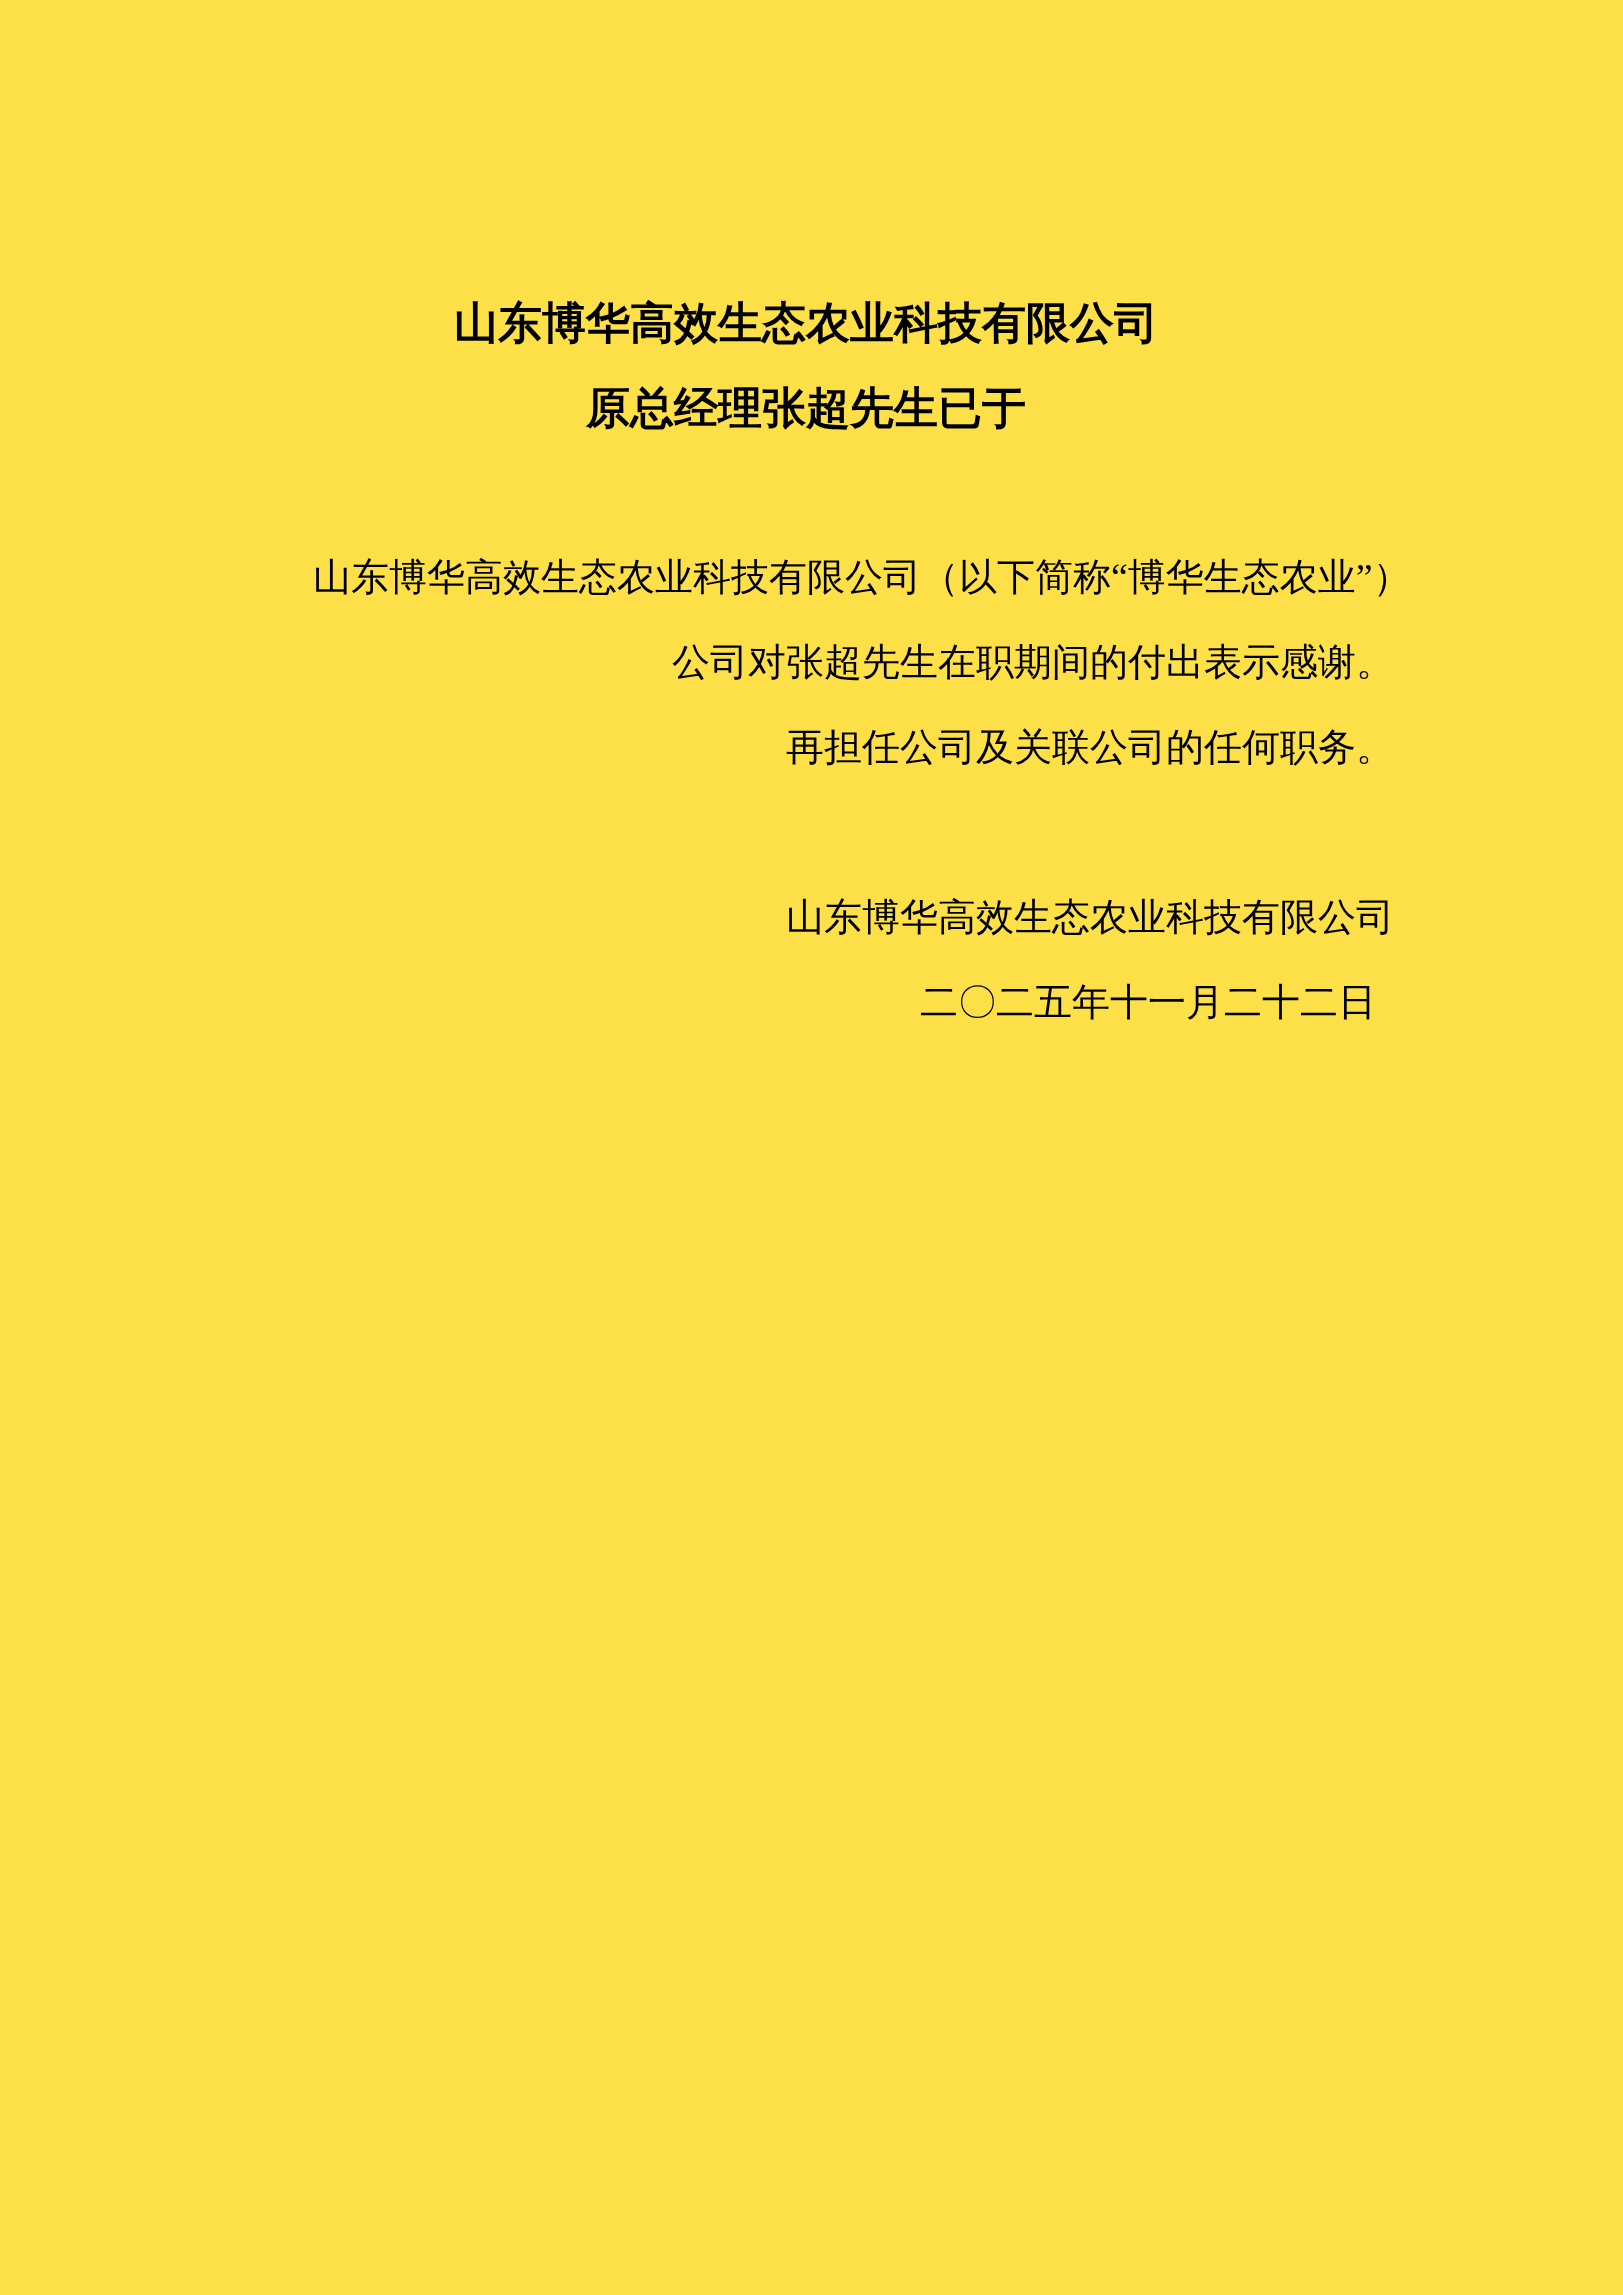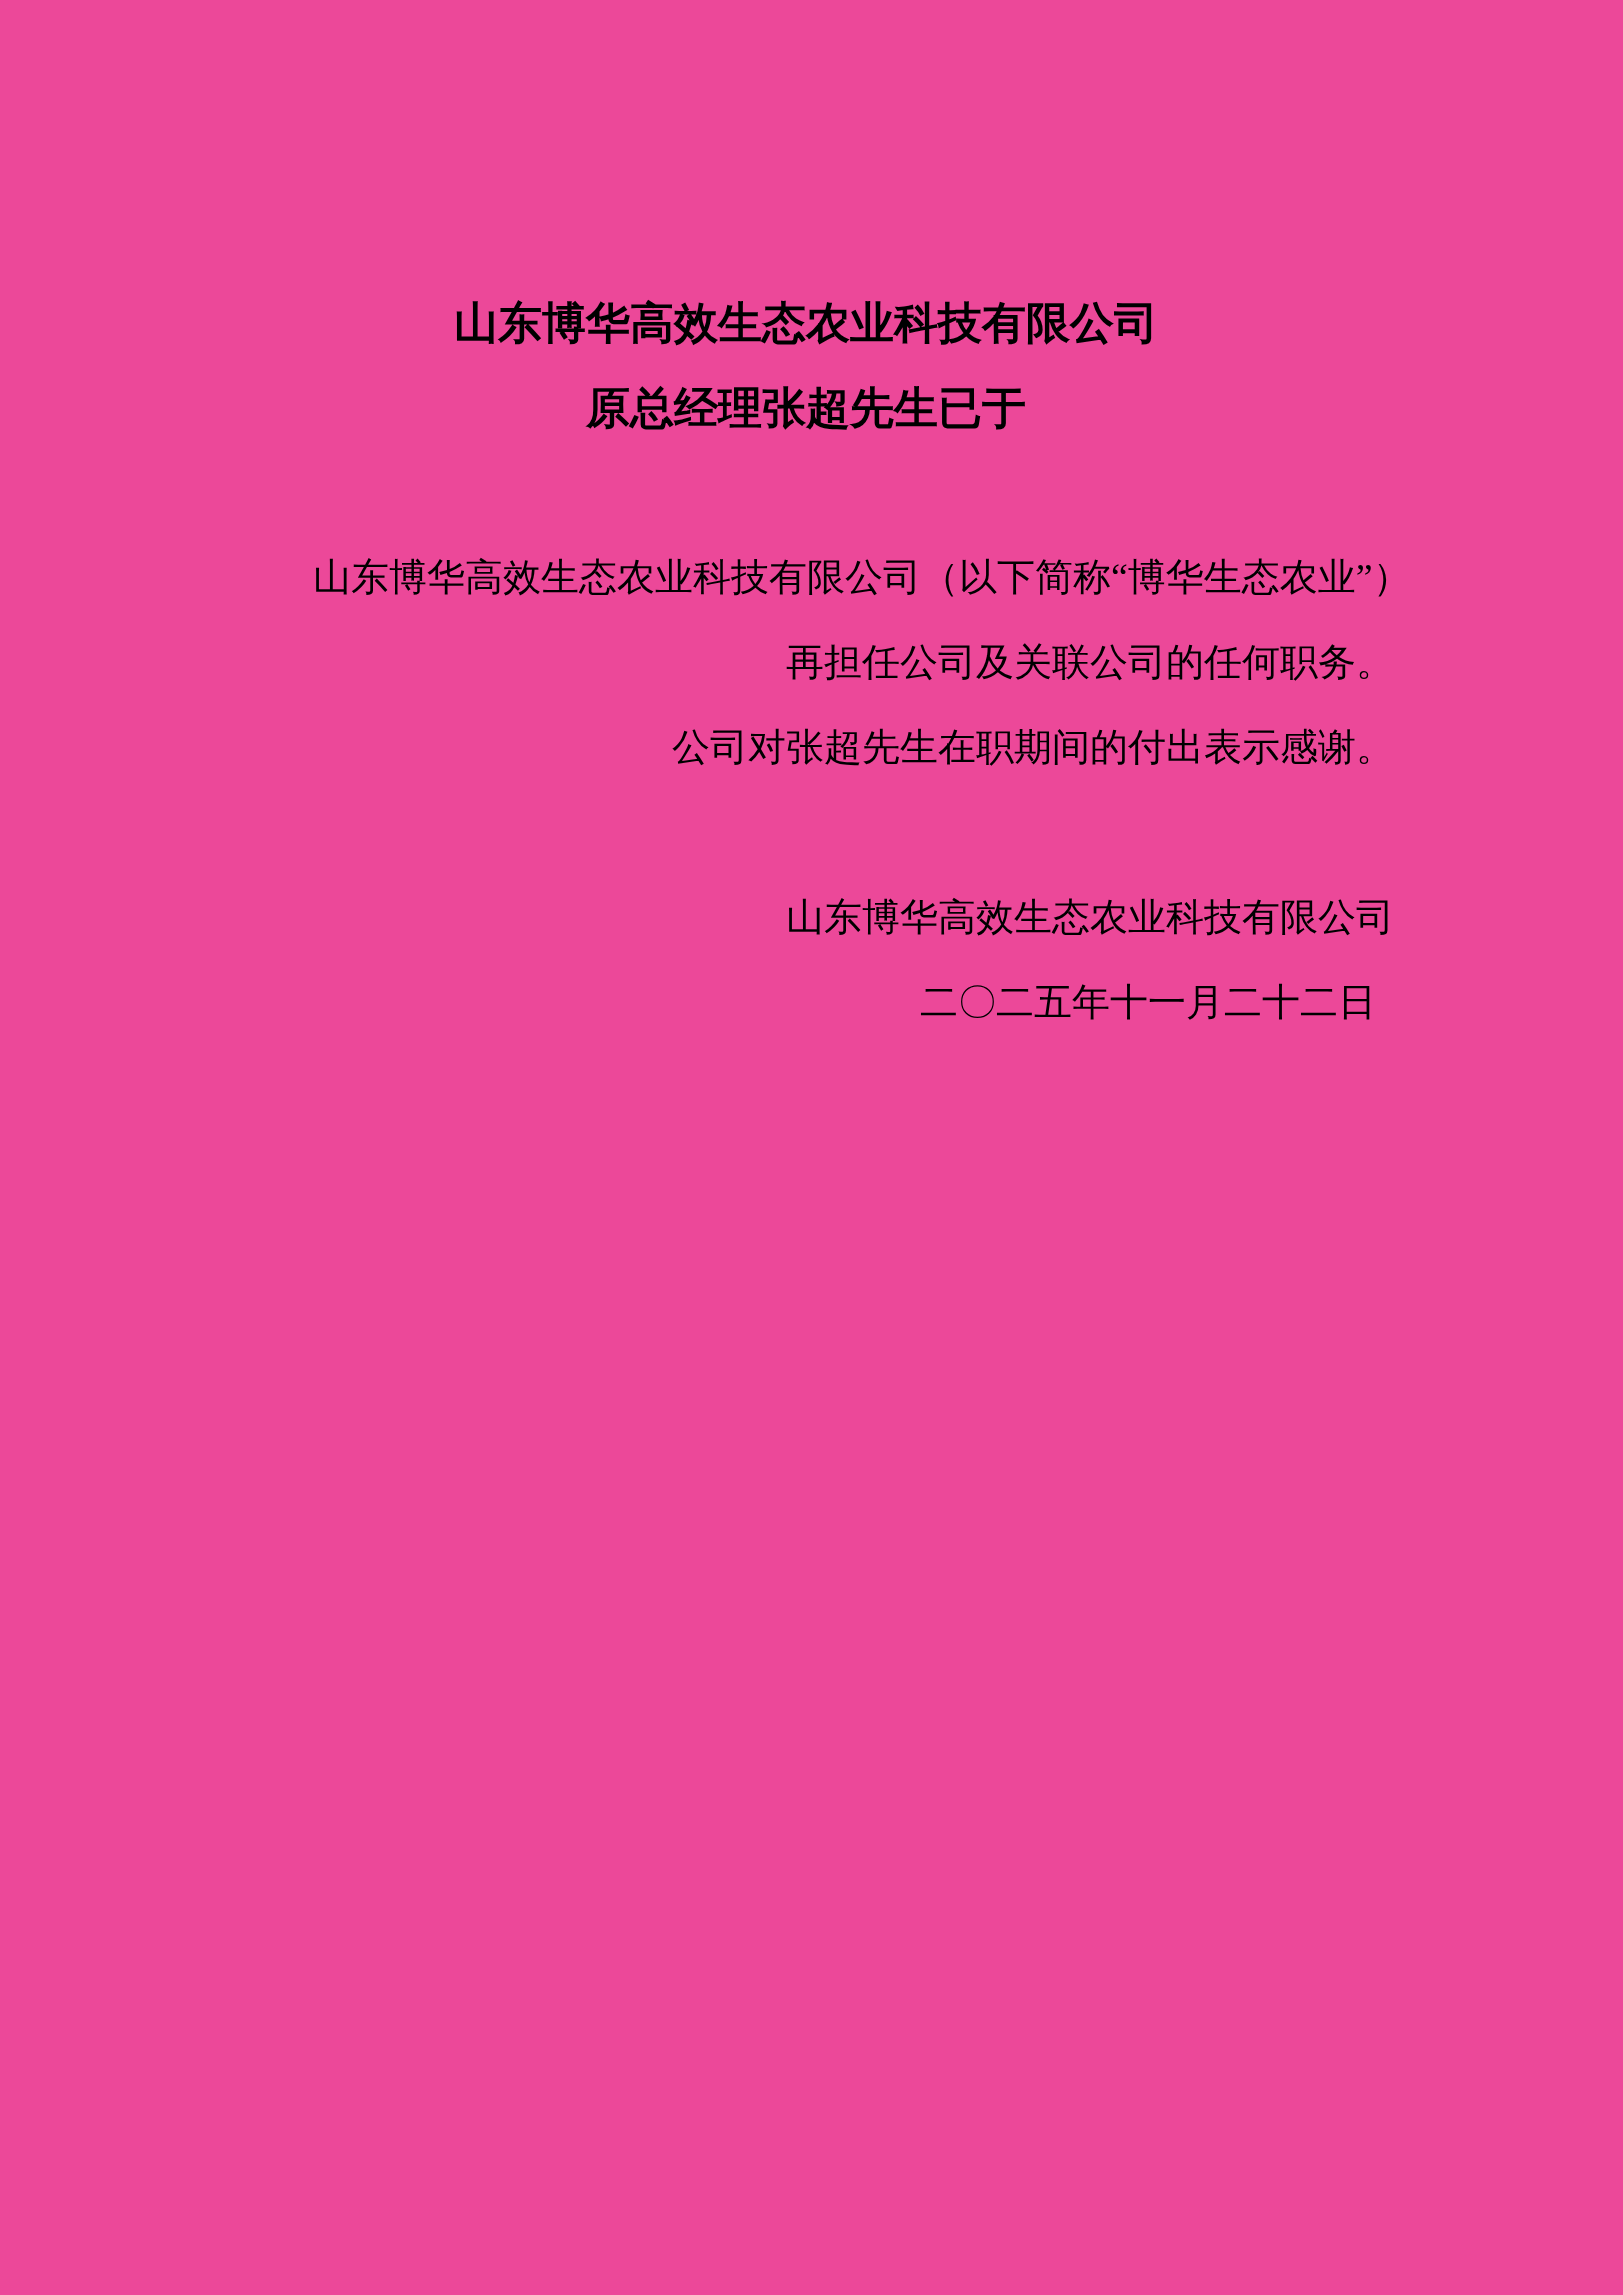--- a/index.html
+++ b/index.html
@@ -4,21 +4,21 @@
 <style>
   html, body {
     margin: 0;
     padding: 0;
     background: #ffffff;
   }
   .page {
     position: relative;
     width: 1623px;
     height: 2295px;
-    background: #ec4899;
+    background: #fde047;
     color: #000000;
     font-family: "Liberation Serif", "DejaVu Serif", serif;
     box-sizing: border-box;
     padding: 280px 229px 0 218px;
     overflow: hidden;
   }
   .title-line {
     font-family: "Liberation Sans", "DejaVu Sans", sans-serif;
     font-weight: bold;
     font-size: 44px;
@@ -55,23 +55,23 @@
 
   <div class="title-line">山东博华高效生态农业科技有限公司</div>
 
   <div class="title-line">原总经理张超先生已于</div>
 
   <div class="spacer"></div>
 
   <div class="body-line indent">山东博华高效生态农业科技有限公司（以下简称“博华生态农业”）</div>
 
 
+  <div class="body-line indent">公司对张超先生在职期间的付出表示感谢。</div>
+
   <div class="body-line">再担任公司及关联公司的任何职务。</div>
-
-  <div class="body-line indent">公司对张超先生在职期间的付出表示感谢。</div>
 
 
   <div class="spacer"></div>
 
   <div class="sig-line">山东博华高效生态农业科技有限公司</div>
 
   <div class="sig-line sig-date">二〇二五年十一月二十二日</div>
 
 </div>
 

